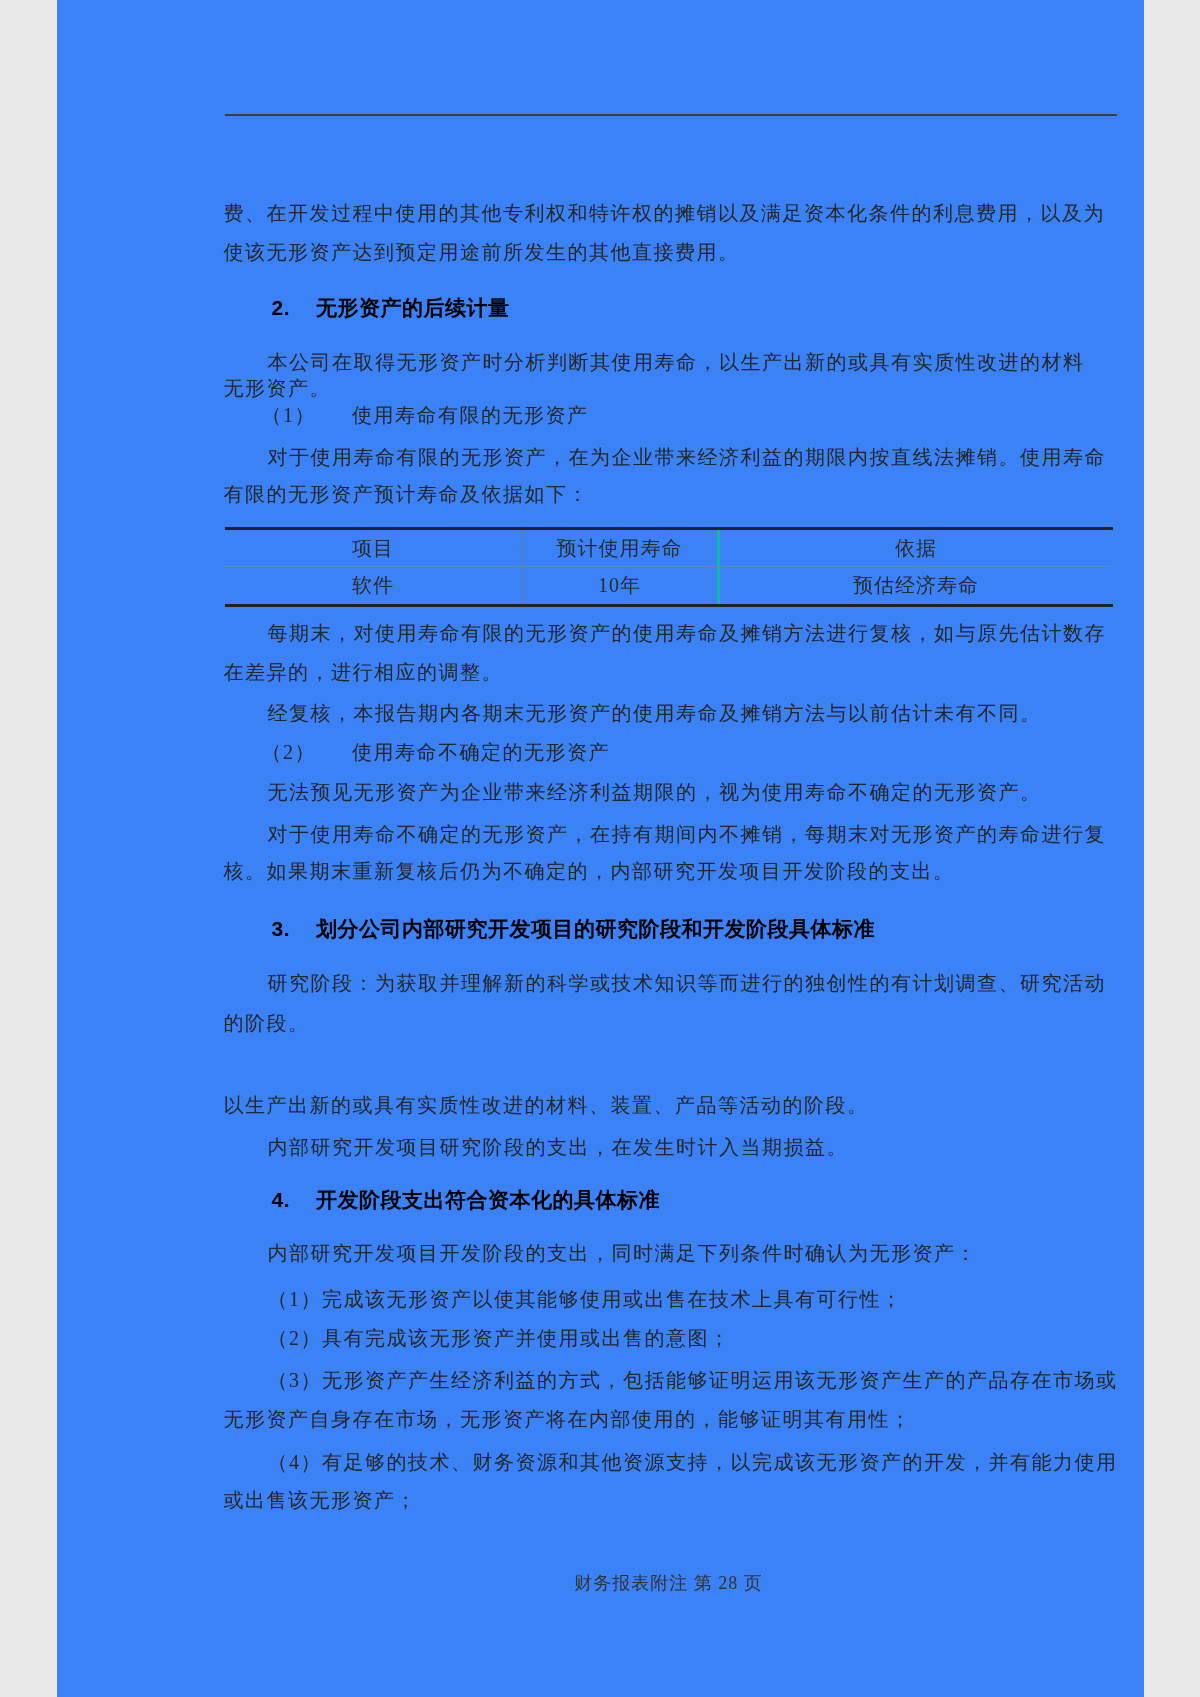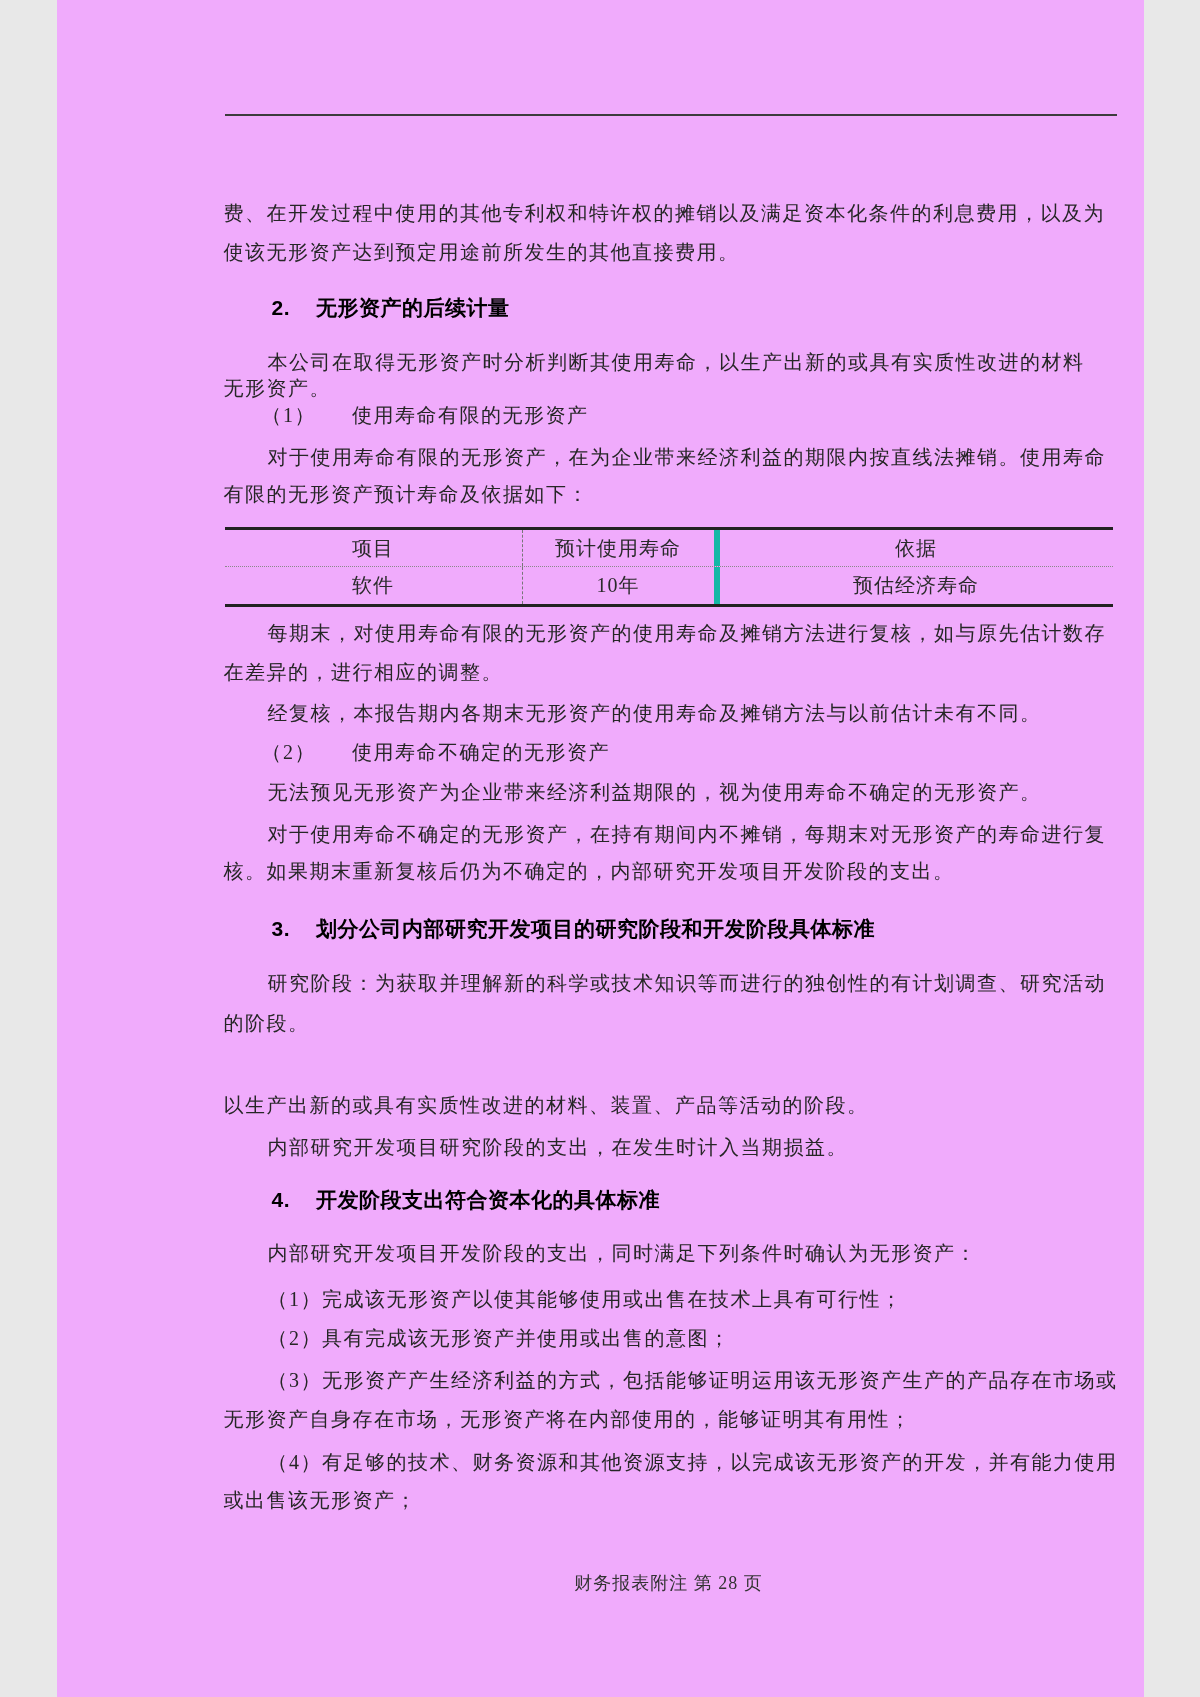--- a/index.html
+++ b/index.html
@@ -1,21 +1,21 @@
 <!DOCTYPE html>
 <html><head>
 <meta charset="utf-8">
 <style>
   html, body { margin: 0; padding: 0; background: #e8e8e8; }
   .page {
     position: relative;
     width: 1087px;
     height: 1697px;
     margin: 0 auto;
-    background: #f0abfc;
+    background: #3b82f6;
     font-family: "Liberation Serif", "DejaVu Serif", serif;
     color: #262626;
     overflow: hidden;
   }
   .rule {
     position: absolute;
     left: 168px;
     top: 114px;
     width: 892px;
     height: 2px;
@@ -64,21 +64,21 @@
   .tcell {
     display: flex;
     align-items: center;
     justify-content: center;
     font-size: 20px;
     letter-spacing: 1px;
     color: #2a2a2a;
     box-sizing: border-box;
   }
   .c1 { width: 297px; }
-  .c2 { width: 198px; border-left: 1px dashed #777777; border-right: 6px solid #14b8a6; }
+  .c2 { width: 198px; border-left: 1px dashed #777777; border-right: 3px solid #14b8a6; }
   .c3 { flex: 1; }
   .footer {
     position: absolute;
     left: 168px;
     top: 1569px;
     width: 888px;
     text-align: center;
     font-size: 18px;
     letter-spacing: 1px;
     color: #333333;

